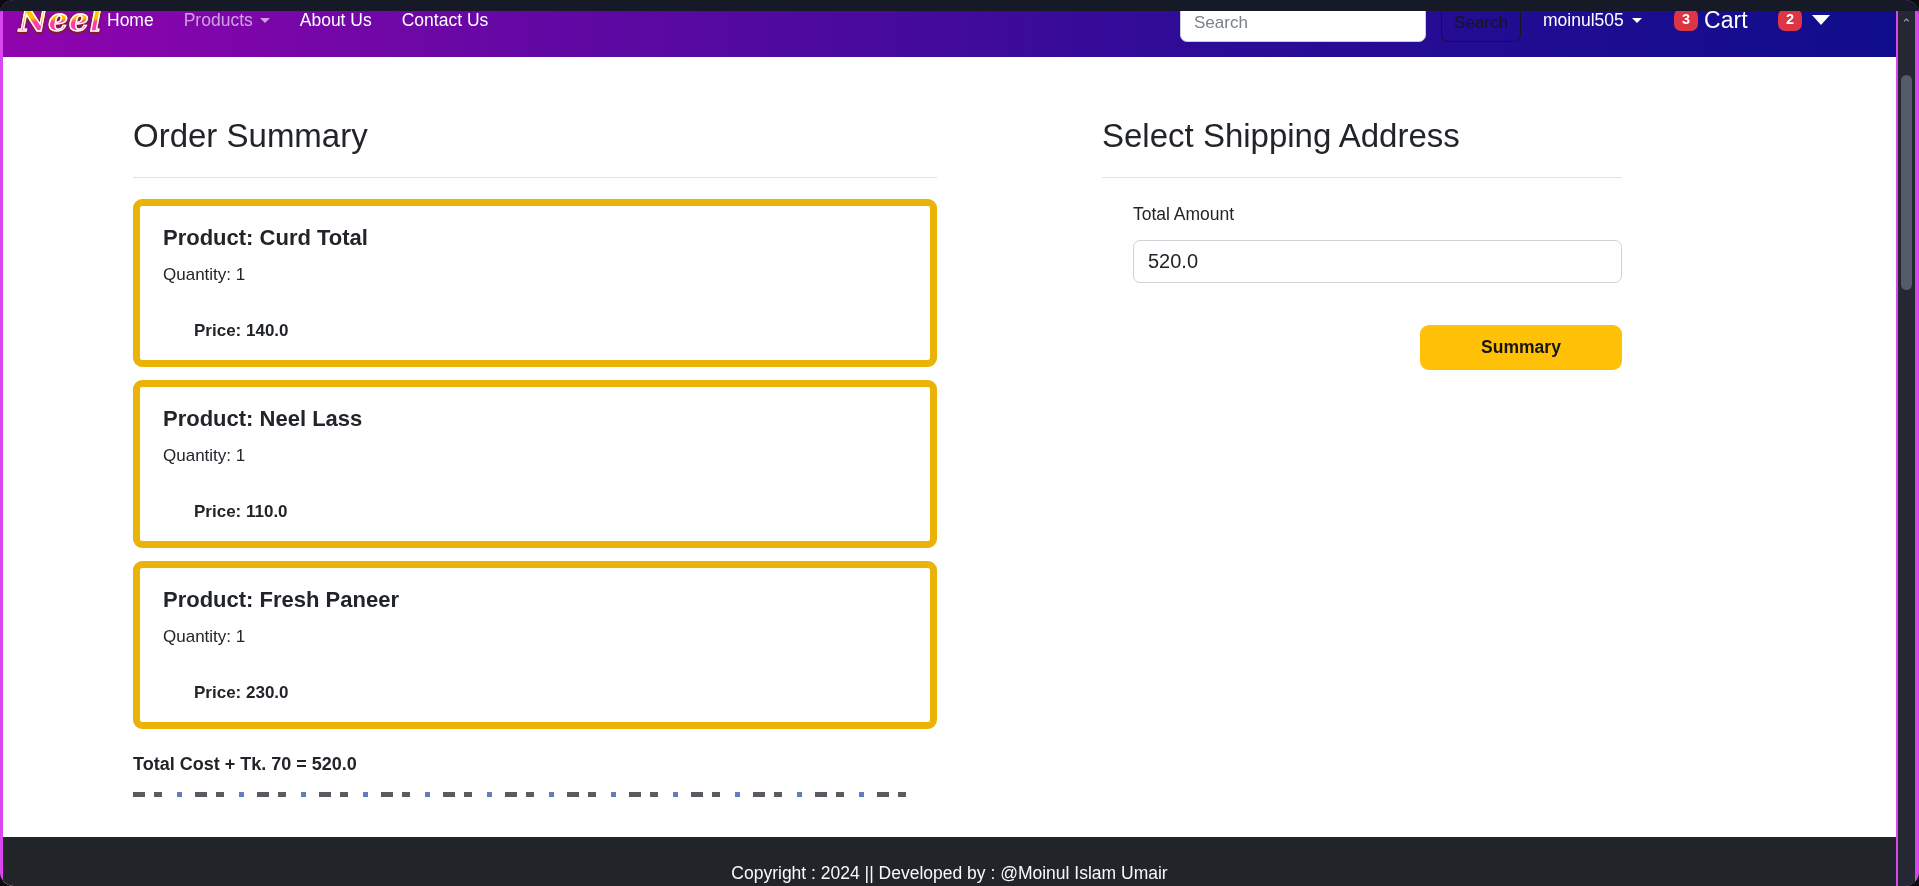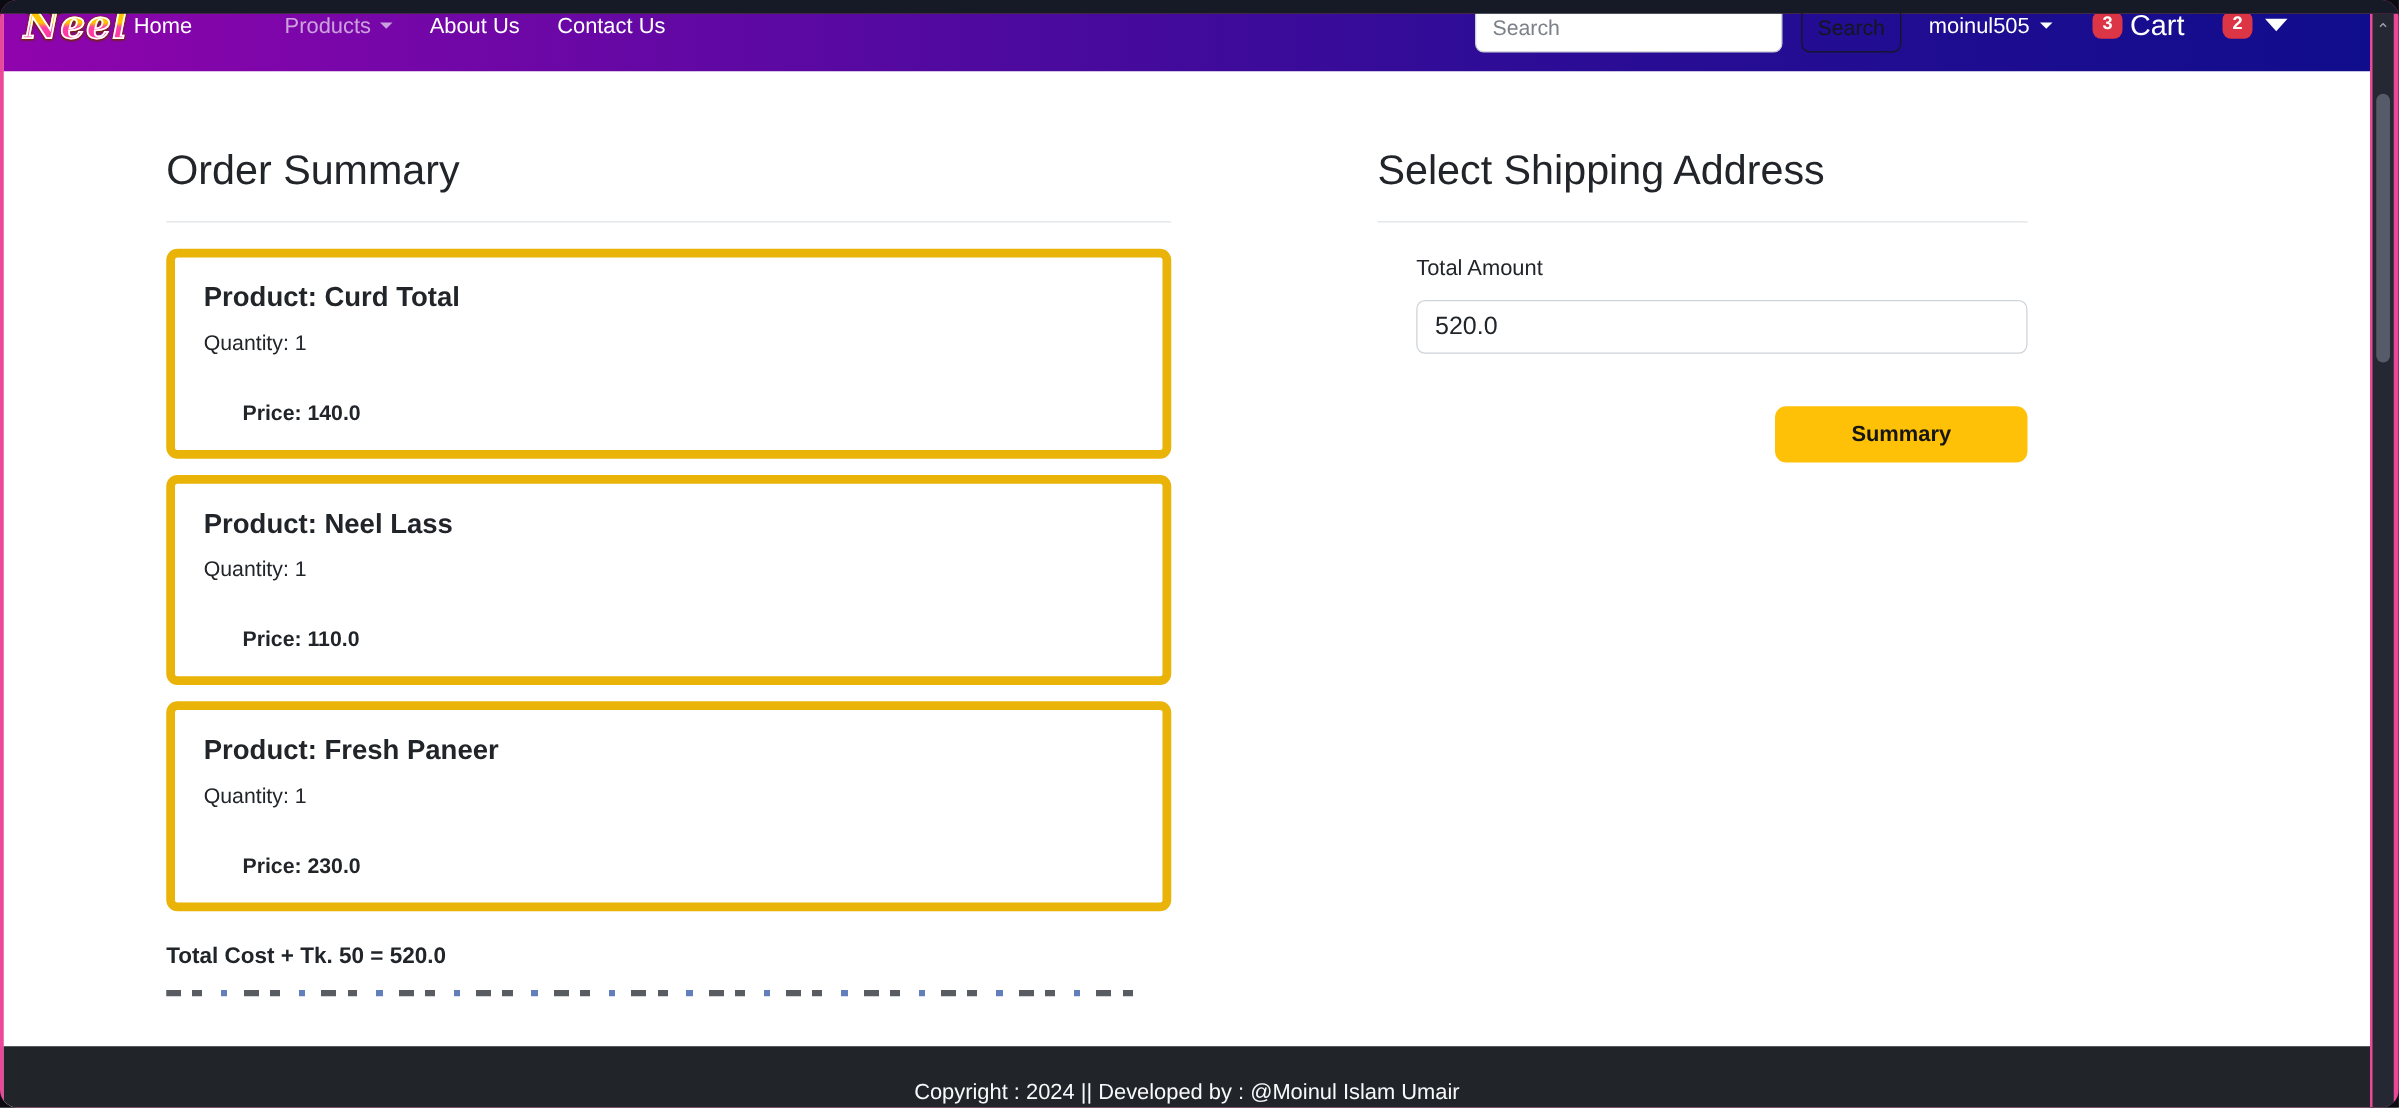--- a/index.html
+++ b/index.html
@@ -1,20 +1,20 @@
 <!DOCTYPE html>
 <html><head>
 <meta charset="utf-8">
 <style>
   * { margin:0; padding:0; box-sizing:border-box; }
   html,body { width:1919px; height:886px; background:#0b0c12; font-family:"Liberation Sans", sans-serif; }
 
   .window{
     position:relative; width:1919px; height:886px;
-    background:#ec4899; border-radius:14px; overflow:hidden;
+    background:#d946ef; border-radius:14px; overflow:hidden;
   }
   .chrome-top{ position:absolute; top:0; left:0; right:0; height:11px; background:#161926; z-index:40; }
   .page{
     position:absolute; left:3px; top:11px; right:23px; bottom:0;
     background:#ffffff; z-index:5;
   }
 
   
   .navbar{
     position:absolute; left:0; right:0; top:0; height:46px;
@@ -27,21 +27,21 @@
     -webkit-background-clip:text; background-clip:text; color:transparent;
     -webkit-text-stroke:1.4px #ffffff;
     filter:drop-shadow(0 0 1px #7a2a12) drop-shadow(0 1px 0 #6d2410);
     letter-spacing:1px; cursor:pointer;
   }
   .nav-links{
     position:absolute; left:104px; top:-14px; height:46px;
     display:flex; align-items:center; gap:30px; font-size:17.5px;
   }
   .nav-link{ color:#ffffff; white-space:nowrap; cursor:pointer; display:flex; align-items:center; gap:7px; }
-  .nav-link.muted{ color:rgba(255,255,255,0.62);margin-left:44px; }
+  .nav-link.muted{ color:rgba(255,255,255,0.62); }
   .caret-sm{
     width:0; height:0; border-left:5px solid transparent; border-right:5px solid transparent;
     border-top:5px solid currentColor; display:inline-block;
   }
   .search-input{
     position:absolute; left:1177px; top:-8px; width:246px; height:39px;
     border:1px solid #c9ced3; border-radius:7px; background:#ffffff;
     font-size:17px; padding:0 13px; color:#212529; outline:none;
     font-family:"Liberation Sans", sans-serif;
   }
@@ -190,21 +190,21 @@
           <div class="card-qty">Quantity: 1</div>
           <div class="card-price">Price: 110.0</div>
         </div>
         <div class="card">
           <div class="card-title">Product: Fresh Paneer</div>
           <div class="card-qty">Quantity: 1</div>
           <div class="card-price">Price: 230.0</div>
         </div>
       </div>
 
-      <div class="total-line">Total Cost + Tk. 50 = 520.0</div>
+      <div class="total-line">Total Cost + Tk. 70 = 520.0</div>
       <div class="clipped-text-line"></div>
     </section>
 
     <section class="col-right">
       <h2 class="section-title">Select Shipping Address</h2>
       <hr class="rule">
 
       <div class="ship-form">
         <div class="amount-label">Total Amount</div>
         <input class="amount-input" value="520.0" style="">

